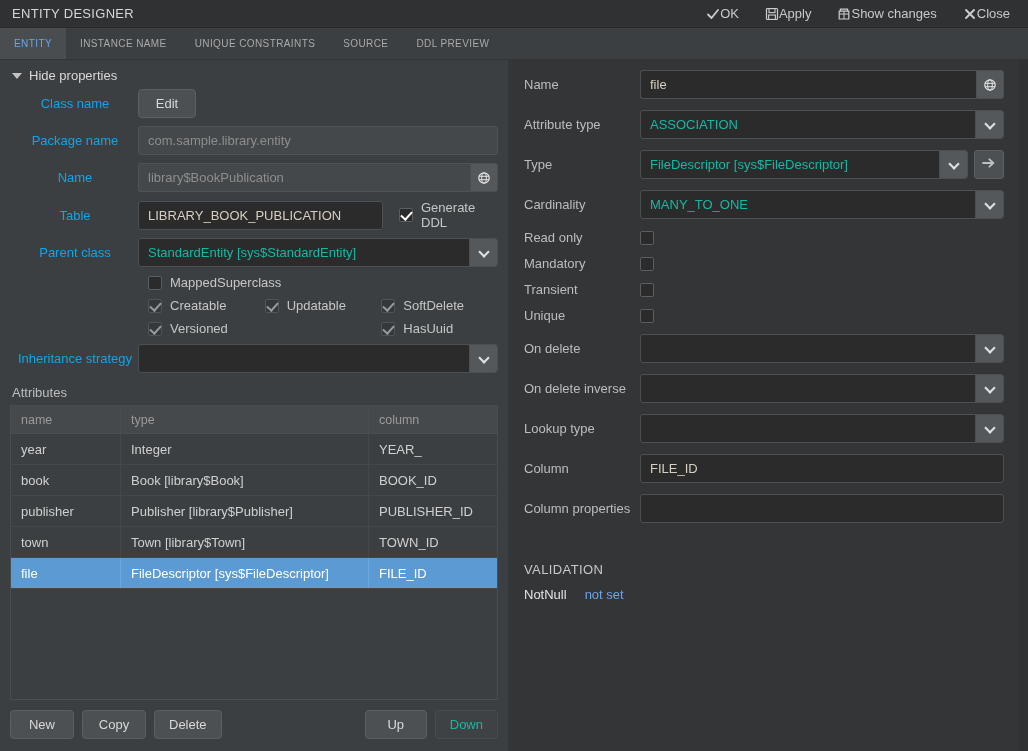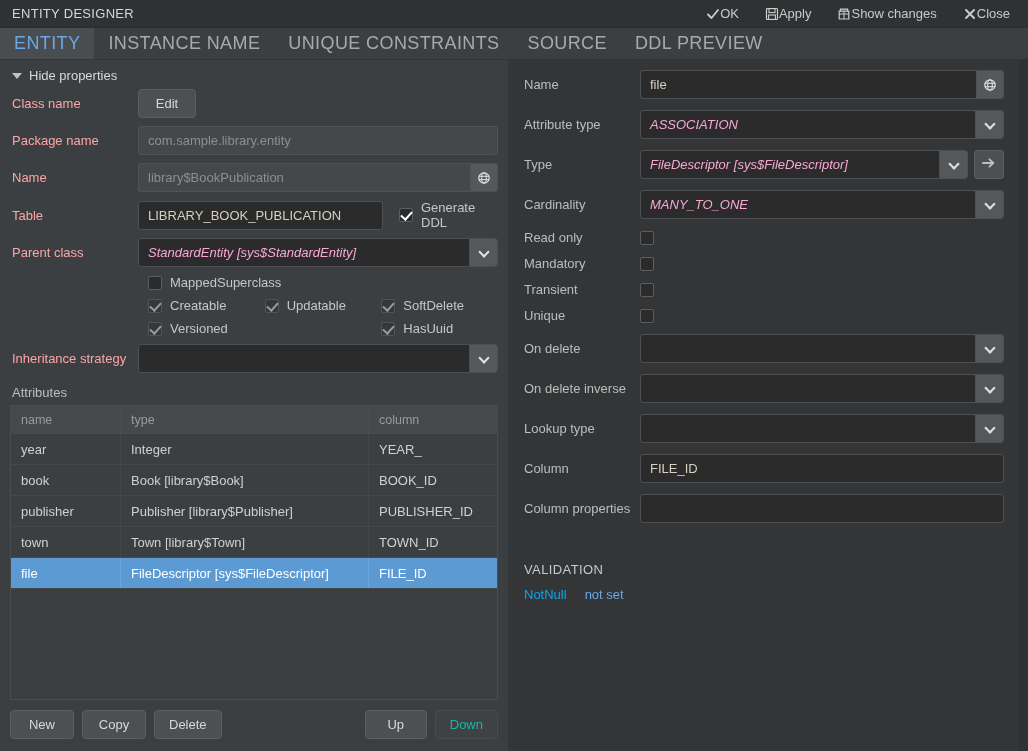--- a/index.html
+++ b/index.html
@@ -31,41 +31,41 @@
   
   .tabbar {
     height: 32px; min-height: 32px;
     background: #3c3f41;
     display: flex; align-items: stretch;
     border-bottom: 1px solid #323436;
   }
   .tab {
     display: flex; align-items: center;
     padding: 4px 14px;
-    font-size: 18px; letter-spacing: .4px;
+    font-size: 10px; letter-spacing: .4px;
     color: #a9a9a9; cursor: pointer;
     white-space: nowrap;
   }
   .tab.active { background: #4a4d4f; color: #6aa6e8; }
 
   
   .body { flex: 1; display: flex; min-height: 0; position: relative; }
   .pane-left { width: 508px; min-width: 508px; position: relative; display: flex; flex-direction: column; background: #3c3f41; }
   .splitter { width: 4px; background: #34373a; cursor: col-resize; }
   .pane-right { flex: 1; position: relative; background: #333537; display: flex; flex-direction: column; }
 
   
   .disclosure { display: flex; align-items: center; gap: 7px; padding: 8px 0 6px 12px; cursor: pointer; }
   .tri { width: 0; height: 0; border-left: 5px solid transparent; border-right: 5px solid transparent; border-top: 6px solid #c3c3c3; }
   .disclosure span { color: #d8d8d8; font-size: 13px; }
 
   
   .form { padding: 0 10px 0 10px; }
   .row { display: flex; align-items: center; margin-bottom: 8px; }
-  .lbl { width: 128px; min-width: 128px; color: #fca5a5; font-size: 13px; padding-left: 2px; }
+  .lbl { width: 128px; min-width: 128px; color: #0ea5e9; font-size: 13px; padding-left: 2px; text-align: center; }
   .ctl { flex: 1; display: flex; align-items: center; gap: 8px; min-width: 0; }
 
   .input {
     height: 29px; background: #2b2b2b; border: 1px solid #4c5052; border-radius: 3px;
     color: #d6cfc2; font-size: 13px; display: flex; align-items: center; padding: 0 9px;
     flex: 1; min-width: 0; overflow: hidden; white-space: nowrap;
   }
   .input.disabled { background: #45484a; border-color: #4f5355; color: #8d8d8d; }
 
   
@@ -85,21 +85,21 @@
     color: #d8d8d8; font-size: 13px; display: inline-flex; align-items: center; justify-content: center;
     cursor: pointer; white-space: nowrap;
   }
   .btn.disabled { background: #3f4244; border-color: #4a4d4f; color: #14b8a6; cursor: default; }
 
   
   .select {
     flex: 1; display: flex; align-items: stretch; min-width: 0; height: 29px;
     background: #2b2b2b; border: 1px solid #4c5052; border-radius: 3px; overflow: hidden;
   }
-  .select .sv { flex: 1; display: flex; align-items: center; padding: 0 9px; color: #f9a8d4; font-size: 13px; white-space: nowrap; overflow: hidden; font-style: italic; }
+  .select .sv { flex: 1; display: flex; align-items: center; padding: 0 9px; color: #14b8a6; font-size: 13px; white-space: nowrap; overflow: hidden; }
   .select .arrow {
     width: 28px; min-width: 28px; background: #55585a; display: flex; align-items: center; justify-content: center;
     cursor: pointer; border-left: 1px solid #4c5052;
   }
   .chev { width: 9px; height: 9px; position: relative; }
   .chev::after {
     content: ""; position: absolute; left: 0; top: 0;
     width: 6px; height: 6px; border-right: 2px solid #e2e2e2; border-bottom: 2px solid #e2e2e2;
     transform: rotate(45deg); margin: 0 0 0 1px;
   }
@@ -147,21 +147,21 @@
   
   .rform { padding: 10px 24px 0 6px; }
   .rrow { display: flex; align-items: center; margin-bottom: 11px; }
   .rlbl { width: 122px; min-width: 122px; color: #bdbdbd; font-size: 13px; padding-left: 6px; }
   .rctl { flex: 1; display: flex; align-items: center; gap: 6px; min-width: 0; }
   .rcbrow { display: flex; align-items: center; margin-bottom: 11px; }
   .rcbrow .rlbl { color: #bdbdbd; }
 
   .section-title { padding: 6px 0 10px 6px; color: #c8c8c8; font-size: 13px; letter-spacing: .4px; }
   .valrow { display: flex; align-items: center; gap: 18px; padding-left: 6px; }
-  .valrow .vname { color: #0ea5e9; font-size: 13px; }
+  .valrow .vname { color: #e5e5e5; font-size: 13px; }
   .vlink { color: #6aa6e8; font-size: 13px; cursor: pointer; }
 
   .vscroll { position: absolute; right: 0; top: 0; bottom: 0; width: 9px; background: #2f3133; }
 </style>
 </head>
 <body>
 
 <div id="app">
 
   <div class="titlebar">

